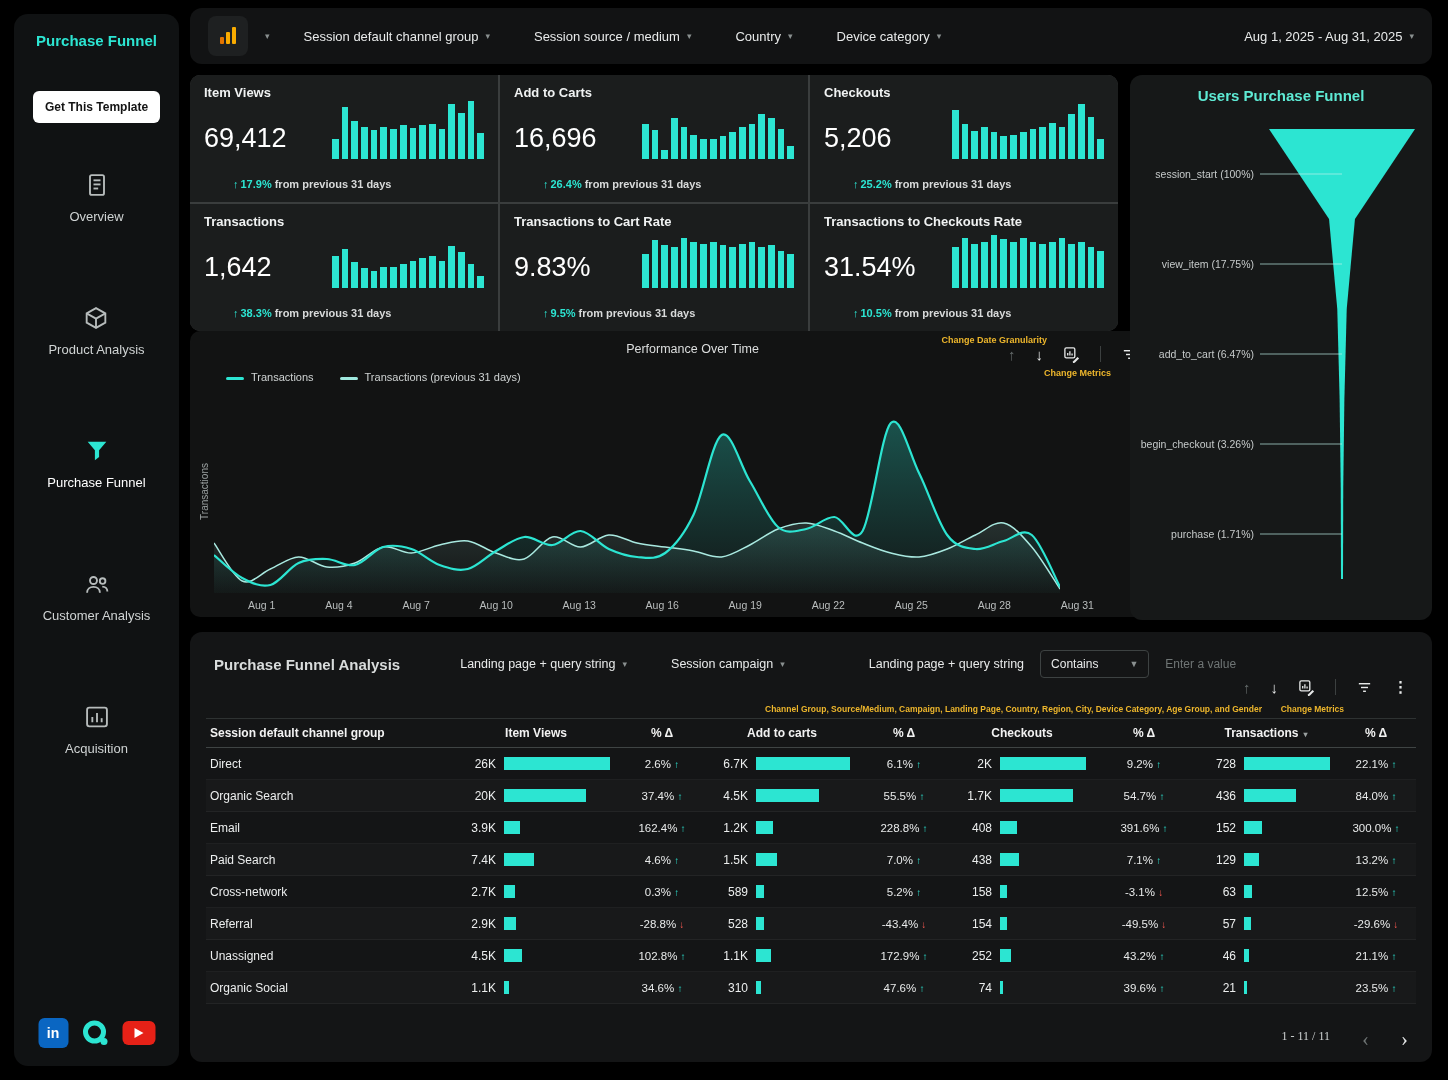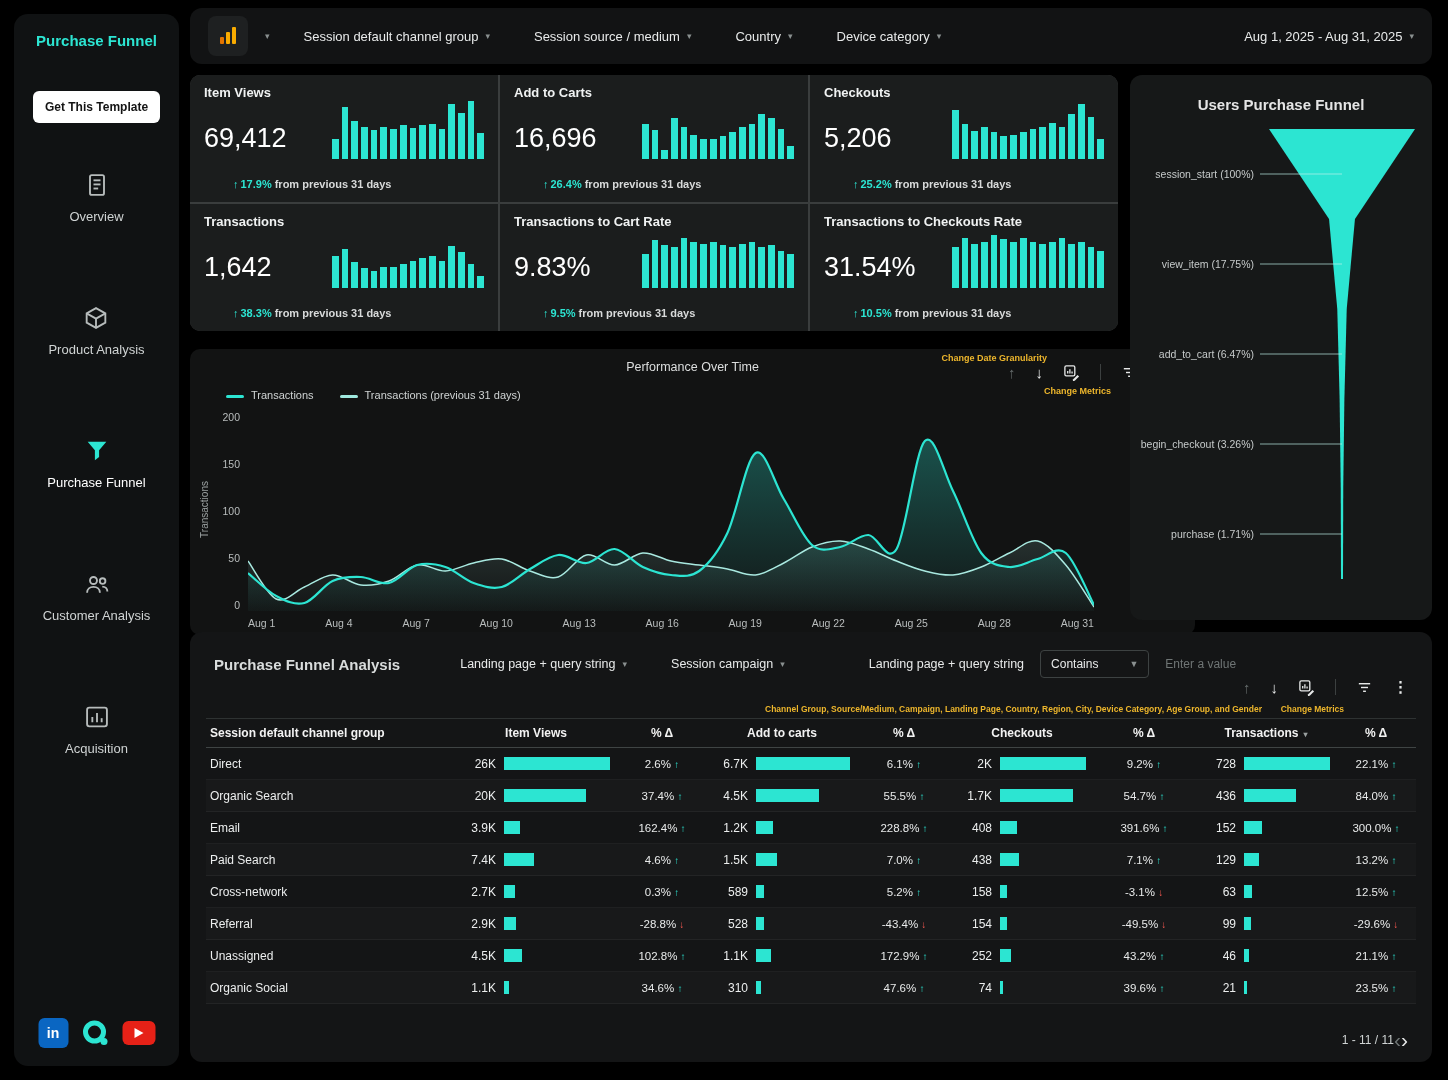--- a/index.html
+++ b/index.html
@@ -48,21 +48,21 @@
   .kpi-card{position:relative;background:#1b1d1d;padding:10px 14px;}
   .kpi-title{font-size:13px;font-weight:bold;color:#f0f2f2;}
   .kpi-spark{position:absolute;right:14px;top:26px;width:152px;height:58px;display:flex;align-items:flex-end;gap:3px;}
   .kpi-spark i{flex:1;background:var(--teal);}
   .kpi-value{position:absolute;left:14px;top:48px;font-size:27px;color:#fff;}
   .kpi-delta{position:absolute;left:14px;bottom:12px;font-size:11px;font-weight:bold;color:#d8dada;margin-left:29px;}
   .kpi-delta .up{color:var(--teal);}
   .kpi-delta b{color:var(--teal);margin:0 3px 0 2px;}
 
   
-  .chart-panel{position:absolute;left:190px;top:349px;width:1005px;height:286px;background:#121313;border-radius:10px;}
+  .chart-panel{position:absolute;left:190px;top:331px;width:1005px;height:286px;background:#121313;border-radius:10px;}
   .cp-title{text-align:center;font-size:12.5px;color:#dcdede;padding-top:11px;}
   .cp-toolbar{position:absolute;right:22px;top:14px;display:flex;align-items:center;gap:20px;color:#e6e8e8;}
   .tb-i{cursor:pointer;font-size:15px;font-weight:bold;display:flex;align-items:center;}
   .tb-i svg{width:17px;height:17px;}
   .tb-i.dim{color:#646a6a;}
   .tb-div{width:1px;height:16px;background:#3c4040;}
   .cp-note{position:absolute;font-size:9px;font-weight:bold;color:var(--yellow);white-space:nowrap;}
   .note-gran{right:148px;top:4px;}
   .note-metrics{right:84px;top:37px;}
   .cp-legend{position:absolute;left:36px;top:40px;display:flex;gap:26px;font-size:11px;color:#cfd3d3;align-items:center;}
@@ -71,21 +71,21 @@
   .sw.prev{background:#9fe8de;}
   .cp-plot{position:absolute;left:24px;top:62px;display:flex;}
   .cp-yaxis{width:34px;height:200px;display:flex;flex-direction:column;justify-content:space-between;align-items:flex-end;
     padding-right:8px;font-size:10.5px;color:#b9bdbd;}
   .perf-svg{width:846px;height:200px;display:block;}
   .cp-xaxis{position:absolute;left:58px;top:268px;width:846px;display:flex;justify-content:space-between;font-size:10.5px;color:#b9bdbd;}
   .cp-ylabel{position:absolute;left:-36px;top:155px;width:100px;text-align:center;transform:rotate(-90deg);font-size:10px;color:#9aa0a0;}
 
   
   .funnel-panel{position:absolute;left:1130px;top:75px;width:302px;height:545px;background:#161818;border-radius:12px;}
-  .fp-title{text-align:center;font-size:15px;font-weight:bold;color:#e5e5e5;padding-top:21px;}
+  .fp-title{text-align:center;font-size:15px;font-weight:bold;color:#5eead4;padding-top:12px;}
   .funnel-svg{position:absolute;left:0;top:42px;width:302px;height:470px;}
   .fl{font-size:10.5px;fill:#c6caca;font-family:inherit;}
 
   
   .analysis-panel{position:absolute;left:190px;top:632px;width:1242px;height:430px;background:#141516;border-radius:12px;}
   .ap-header{display:flex;align-items:center;padding:18px 24px 0 24px;}
   .ap-title{font-size:15px;font-weight:bold;color:#d9dcdc;margin-right:60px;white-space:nowrap;}
   .ap-filter{font-size:12.5px;display:flex;align-items:center;cursor:pointer;margin-right:44px;white-space:nowrap;}
   .ap-fieldlabel{font-size:12.5px;margin-left:40px;margin-right:16px;white-space:nowrap;}
   .op-select{border:1px solid #3d4242;border-radius:4px;padding:6px 10px;font-size:12px;display:flex;align-items:center;gap:24px;cursor:pointer;}
@@ -107,21 +107,21 @@
   .c-ch{padding-left:4px;color:#eceeee;}
   .c-val{display:flex;align-items:center;gap:8px;padding-right:6px;}
   .c-val .num{min-width:40px;text-align:right;color:#eceeee;}
   .track{flex:1;height:13px;}
   .track i{display:block;height:100%;background:var(--teal);}
   .c-delta{text-align:center;color:#e8eaea;font-size:11.5px;white-space:nowrap;}
   .arrow-up{color:var(--teal);font-size:10px;}
   .arrow-down{color:var(--red);font-size:10px;}
   .gtrow{height:28px;font-size:12px;font-weight:bold;color:#f2f2f2;}
   .gt-val{text-align:center;}
-  .pager{position:absolute;right:24px;bottom:12px;display:flex;align-items:center;font-size:12px;color:#cfd3d3;}
+  .pager{position:absolute;right:24px;bottom:12px;display:flex;align-items:flex-start;gap:32px;font-size:12px;color:#cfd3d3;font-family:Liberation Serif, serif;}
   .pg-prev{color:#6f7575;font-size:21px;cursor:pointer;line-height:1;}
   .pg-next{color:#e8eaea;font-size:21px;cursor:pointer;line-height:1;}
 </style>
 </head>
 <body>
 
 <div class="stage">
 
   <aside class="sidebar">
     <div class="sb-title">Purchase Funnel</div>
@@ -396,27 +396,20 @@
       </span>
       <span class="tb-i">⋮</span>
     </div>
     <div class="cp-note note-metrics">Change Metrics</div>
     <div class="cp-legend">
       <span class="lg"><i class="sw cur"></i><span>Transactions</span></span>
       <span class="lg"><i class="sw prev"></i><span>Transactions (previous 31 days)</span></span>
     </div>
     <div class="cp-ylabel">Transactions</div>
     <div class="cp-plot">
-      <div class="cp-yaxis">
-          <span>200</span>
-          <span>150</span>
-          <span>100</span>
-          <span>50</span>
-          <span>0</span>
-        </div>
       <svg class="perf-svg" viewBox="0 0 846 200" preserveAspectRatio="none">
         <defs>
           <linearGradient id="gcur" x1="0" y1="0" x2="0" y2="1">
             <stop offset="0" stop-color="#2ce5d2" stop-opacity="0.30"></stop>
               <stop offset="1" stop-color="#2ce5d2" stop-opacity="0.02"></stop>
           </linearGradient>
           <linearGradient id="gprev" x1="0" y1="0" x2="0" y2="1">
             <stop offset="0" stop-color="#9fe8de" stop-opacity="0.14"></stop>
               <stop offset="1" stop-color="#9fe8de" stop-opacity="0.01"></stop>
           </linearGradient>
@@ -694,21 +687,21 @@
             </div>
             <div class="c-delta">-43.4% <span class="arrow-down">↓</span></div>
             <div class="c-val">
               <span class="num">154</span>
               <span class="track">
                 <i style="width:8%"></i>
               </span>
             </div>
             <div class="c-delta">-49.5% <span class="arrow-down">↓</span></div>
             <div class="c-val">
-              <span class="num">99</span>
+              <span class="num">57</span>
               <span class="track">
                 <i style="width:8%"></i>
               </span>
             </div>
             <div class="c-delta">-29.6% <span class="arrow-down">↓</span></div>
           </div>
           <div class="trow">
             <div class="c-ch">Unassigned</div>
             <div class="c-val">
               <span class="num">4.5K</span>

